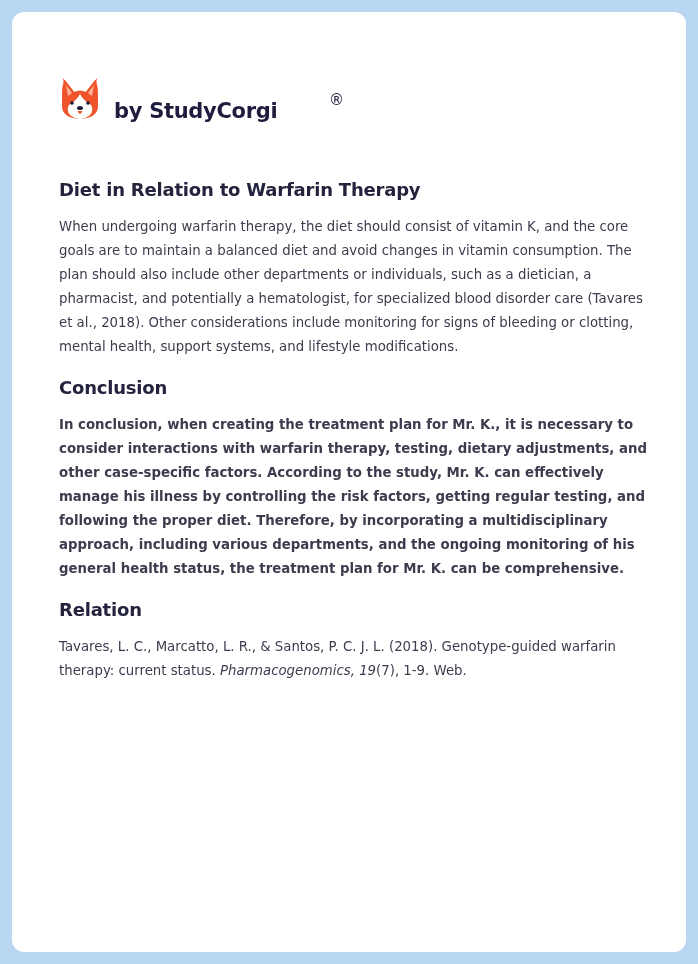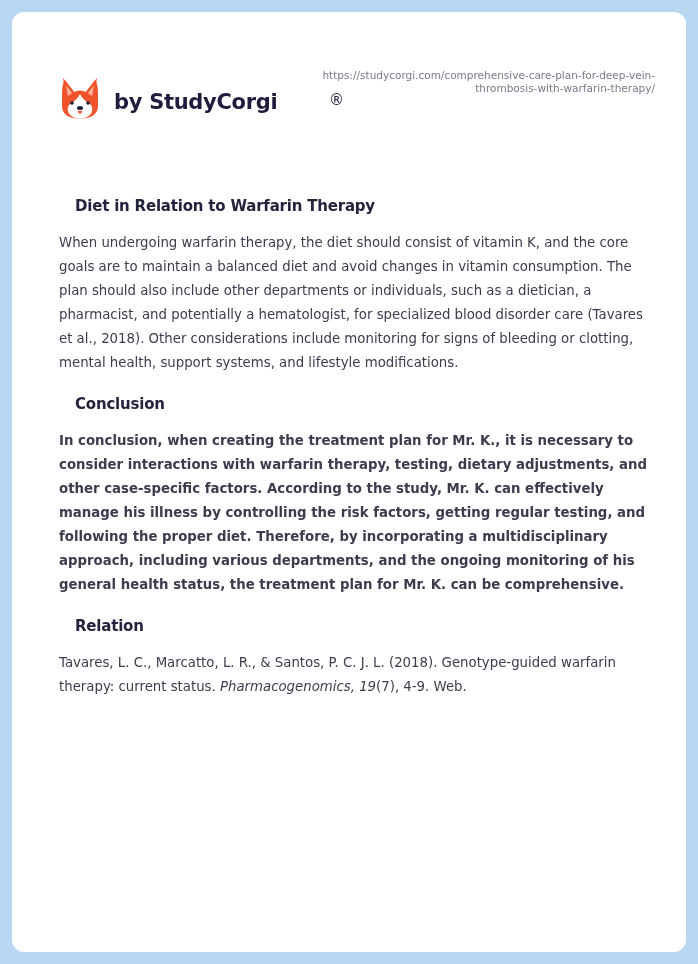--- a/index.html
+++ b/index.html
@@ -25,21 +25,21 @@
     }
     .logo-icon { width: 40px; height: 46px; display: block; }
     .logo-text {
       margin-left: 14px;
       font-family: "DejaVu Sans", sans-serif;
       font-weight: bold;
       font-size: 21px;
       color: #1f1d3d;
       letter-spacing: -0.3px;
       position: relative;
-      top: 3px;
+      top: 12px;
     }
     .logo-reg {
       position: absolute; left: 269px; top: 15px;
       font-family: "DejaVu Sans", sans-serif;
       font-size: 15px; color: #1f1d3d;
     }
     .doc-meta {
       position: absolute; right: 31px; top: 54px;
       width: 350px; text-align: right;
     }
@@ -57,24 +57,24 @@
     }
     .content {
       position: absolute; left: 47px; top: 166px; width: 600px;
       color: #3c3c4e;
       font-family: "DejaVu Sans", sans-serif;
       font-size: 13.3px;
       line-height: 24px;
     }
     .content p { margin: 0; }
     .content h2 {
-      margin: 16px;
+      margin: 0;
       font-family: "DejaVu Sans", sans-serif;
       font-weight: bold;
-      font-size: 15px;
+      font-size: 18px;
       color: #24233d;
       letter-spacing: -0.2px;
     }
     .lead { margin-bottom: 17px !important; }
     .h-diet { margin-bottom: 13px !important; }
     .p-diet { margin-bottom: 17px !important; }
     .h-concl { margin-bottom: 13px !important; }
     .p-concl { margin-bottom: 17px !important; font-weight: bold; }
     .h-ref { margin-bottom: 13px !important; }
     em { }
@@ -102,28 +102,27 @@
 
         <ellipse cx="20" cy="32" rx="3" ry="2" fill="#1f1d3d"></ellipse>
 
         <path d="M17.5 35 Q20 41 22.5 35 Z" fill="#f0542c"></path>
       </svg>
       <span class="logo-text">by StudyCorgi</span>
       <span class="logo-reg">®</span>
     </div>
 
     <div class="doc-meta">
-      <div class="doc-url">https://studycorgi.com/comprehensive-care-plan-for-deep-vein-thrombosis-with-warfarin-therapy/</div>
     </div>
   </div>
 
   <div class="content">
 
     <h2 class="h-diet">Diet in Relation to Warfarin Therapy</h2>
     <p class="p-diet">When undergoing warfarin therapy, the diet should consist of vitamin K, and the core goals are to maintain a balanced diet and avoid changes in vitamin consumption. The plan should also include other departments or individuals, such as a dietician, a pharmacist, and potentially a hematologist, for specialized blood disorder care (Tavares et al., 2018). Other considerations include monitoring for signs of bleeding or clotting, mental health, support systems, and lifestyle modifications.</p>
 
     <h2 class="h-concl">Conclusion</h2>
     <p class="p-concl">In conclusion, when creating the treatment plan for Mr. K., it is necessary to consider interactions with warfarin therapy, testing, dietary adjustments, and other case-specific factors. According to the study, Mr. K. can effectively manage his illness by controlling the risk factors, getting regular testing, and following the proper diet. Therefore, by incorporating a multidisciplinary approach, including various departments, and the ongoing monitoring of his general health status, the treatment plan for Mr. K. can be comprehensive.</p>
 
     <h2 class="h-ref">Relation</h2>
-    <p><span>Tavares, L. C., Marcatto, L. R., &amp; Santos, P. C. J. L. (2018). Genotype-guided warfarin therapy: current status. </span><em>Pharmacogenomics, 19</em><span>(7), 4-9. Web.</span></p>
+    <p><span>Tavares, L. C., Marcatto, L. R., &amp; Santos, P. C. J. L. (2018). Genotype-guided warfarin therapy: current status. </span><em>Pharmacogenomics, 19</em><span>(7), 1-9. Web.</span></p>
   </div>
 </div>
 
 </body></html>

